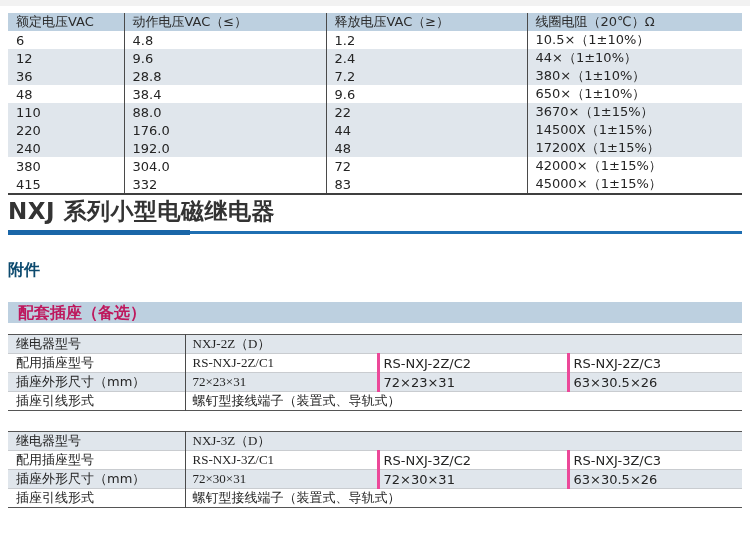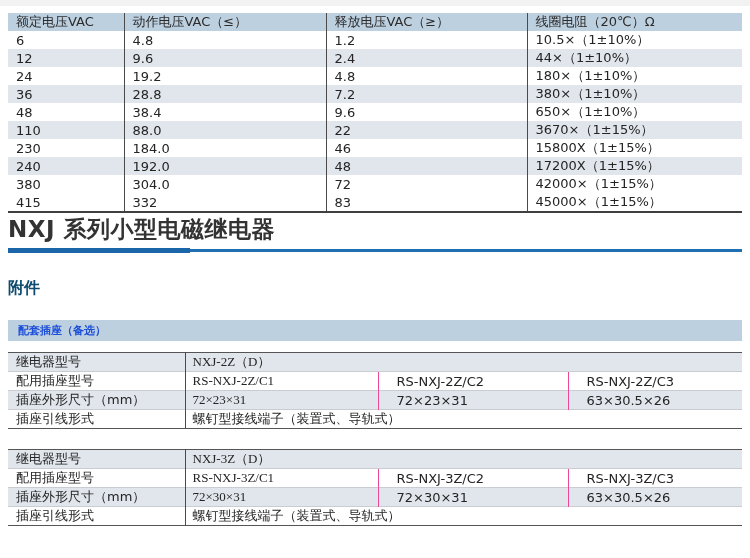--- a/index.html
+++ b/index.html
@@ -35,31 +35,31 @@
   .rule { position: relative; height: 6px; margin-top: 4px; }
   .rule .thin  { position: absolute; left: 0; right: 0; top: 1px; height: 3px; background: #1f6fb2; }
   .rule .thick { position: absolute; left: 0; width: 182px; top: 0; height: 5px; background: #1a66a8; }
 
   .section-title { margin-top: 24px; font-size: 16px; line-height: 19px; font-weight: bold; color: #0c4a6e; }
 
   .band {
     margin-top: 23px;
     height: 21px; line-height: 21px;
     background: #bdd0e0;
-    font-size: 11px; font-weight: bold; color: #1d4ed8;
+    font-size: 16px; font-weight: bold; color: #be185d;
     padding-left: 10px;
   }
 
   
   .stable { margin-top: 11px; border-top: 1px solid #555555; border-bottom: 1px solid #555555; }
   .stable td { height: 18px; padding: 0 0 0 8px; }
   .stable tr + tr td { border-top: 1px solid #c9ccd0; }
   .stable tr.shade td { background: #e0e6ec; }
   .stable td.sep-dark { border-left: 1px solid #4a4a4a; padding-left: 7px; font-family: Liberation Serif, serif; }
-  .stable td.sep-gray { border-left: 1px solid #ec4899; padding-left: 18px; }
+  .stable td.sep-gray { border-left: 3px solid #ec4899; padding-left: 4px; }
   .stable2 { margin-top: 20px; }
   .stable2 td { height: 17px; }
 </style>
 </head>
 <body>
 
 <div class="top-strip"></div>
 
 <div class="content">
 
@@ -84,49 +84,43 @@
         <td>4.8</td>
         <td>1.2</td>
         <td>10.5×（1±10%）</td>
       </tr>
       <tr class="shade">
         <td>12</td>
         <td>9.6</td>
         <td>2.4</td>
         <td>44×（1±10%）</td>
       </tr>
-      <tr>
-        <td>24</td>
-        <td>19.2</td>
-        <td>4.8</td>
-        <td>180×（1±10%）</td>
-      </tr>
       <tr class="shade">
         <td>36</td>
         <td>28.8</td>
         <td>7.2</td>
         <td>380×（1±10%）</td>
       </tr>
       <tr>
         <td>48</td>
         <td>38.4</td>
         <td>9.6</td>
         <td>650×（1±10%）</td>
       </tr>
       <tr class="shade">
         <td>110</td>
         <td>88.0</td>
         <td>22</td>
         <td>3670×（1±15%）</td>
       </tr>
-      <tr>
-        <td>230</td>
-        <td>184.0</td>
-        <td>46</td>
-        <td>15800X（1±15%）</td>
+      <tr class="shade">
+        <td>220</td>
+        <td>176.0</td>
+        <td>44</td>
+        <td>14500X（1±15%）</td>
       </tr>
       <tr class="shade">
         <td>240</td>
         <td>192.0</td>
         <td>48</td>
         <td>17200X（1±15%）</td>
       </tr>
       <tr>
         <td>380</td>
         <td>304.0</td>

